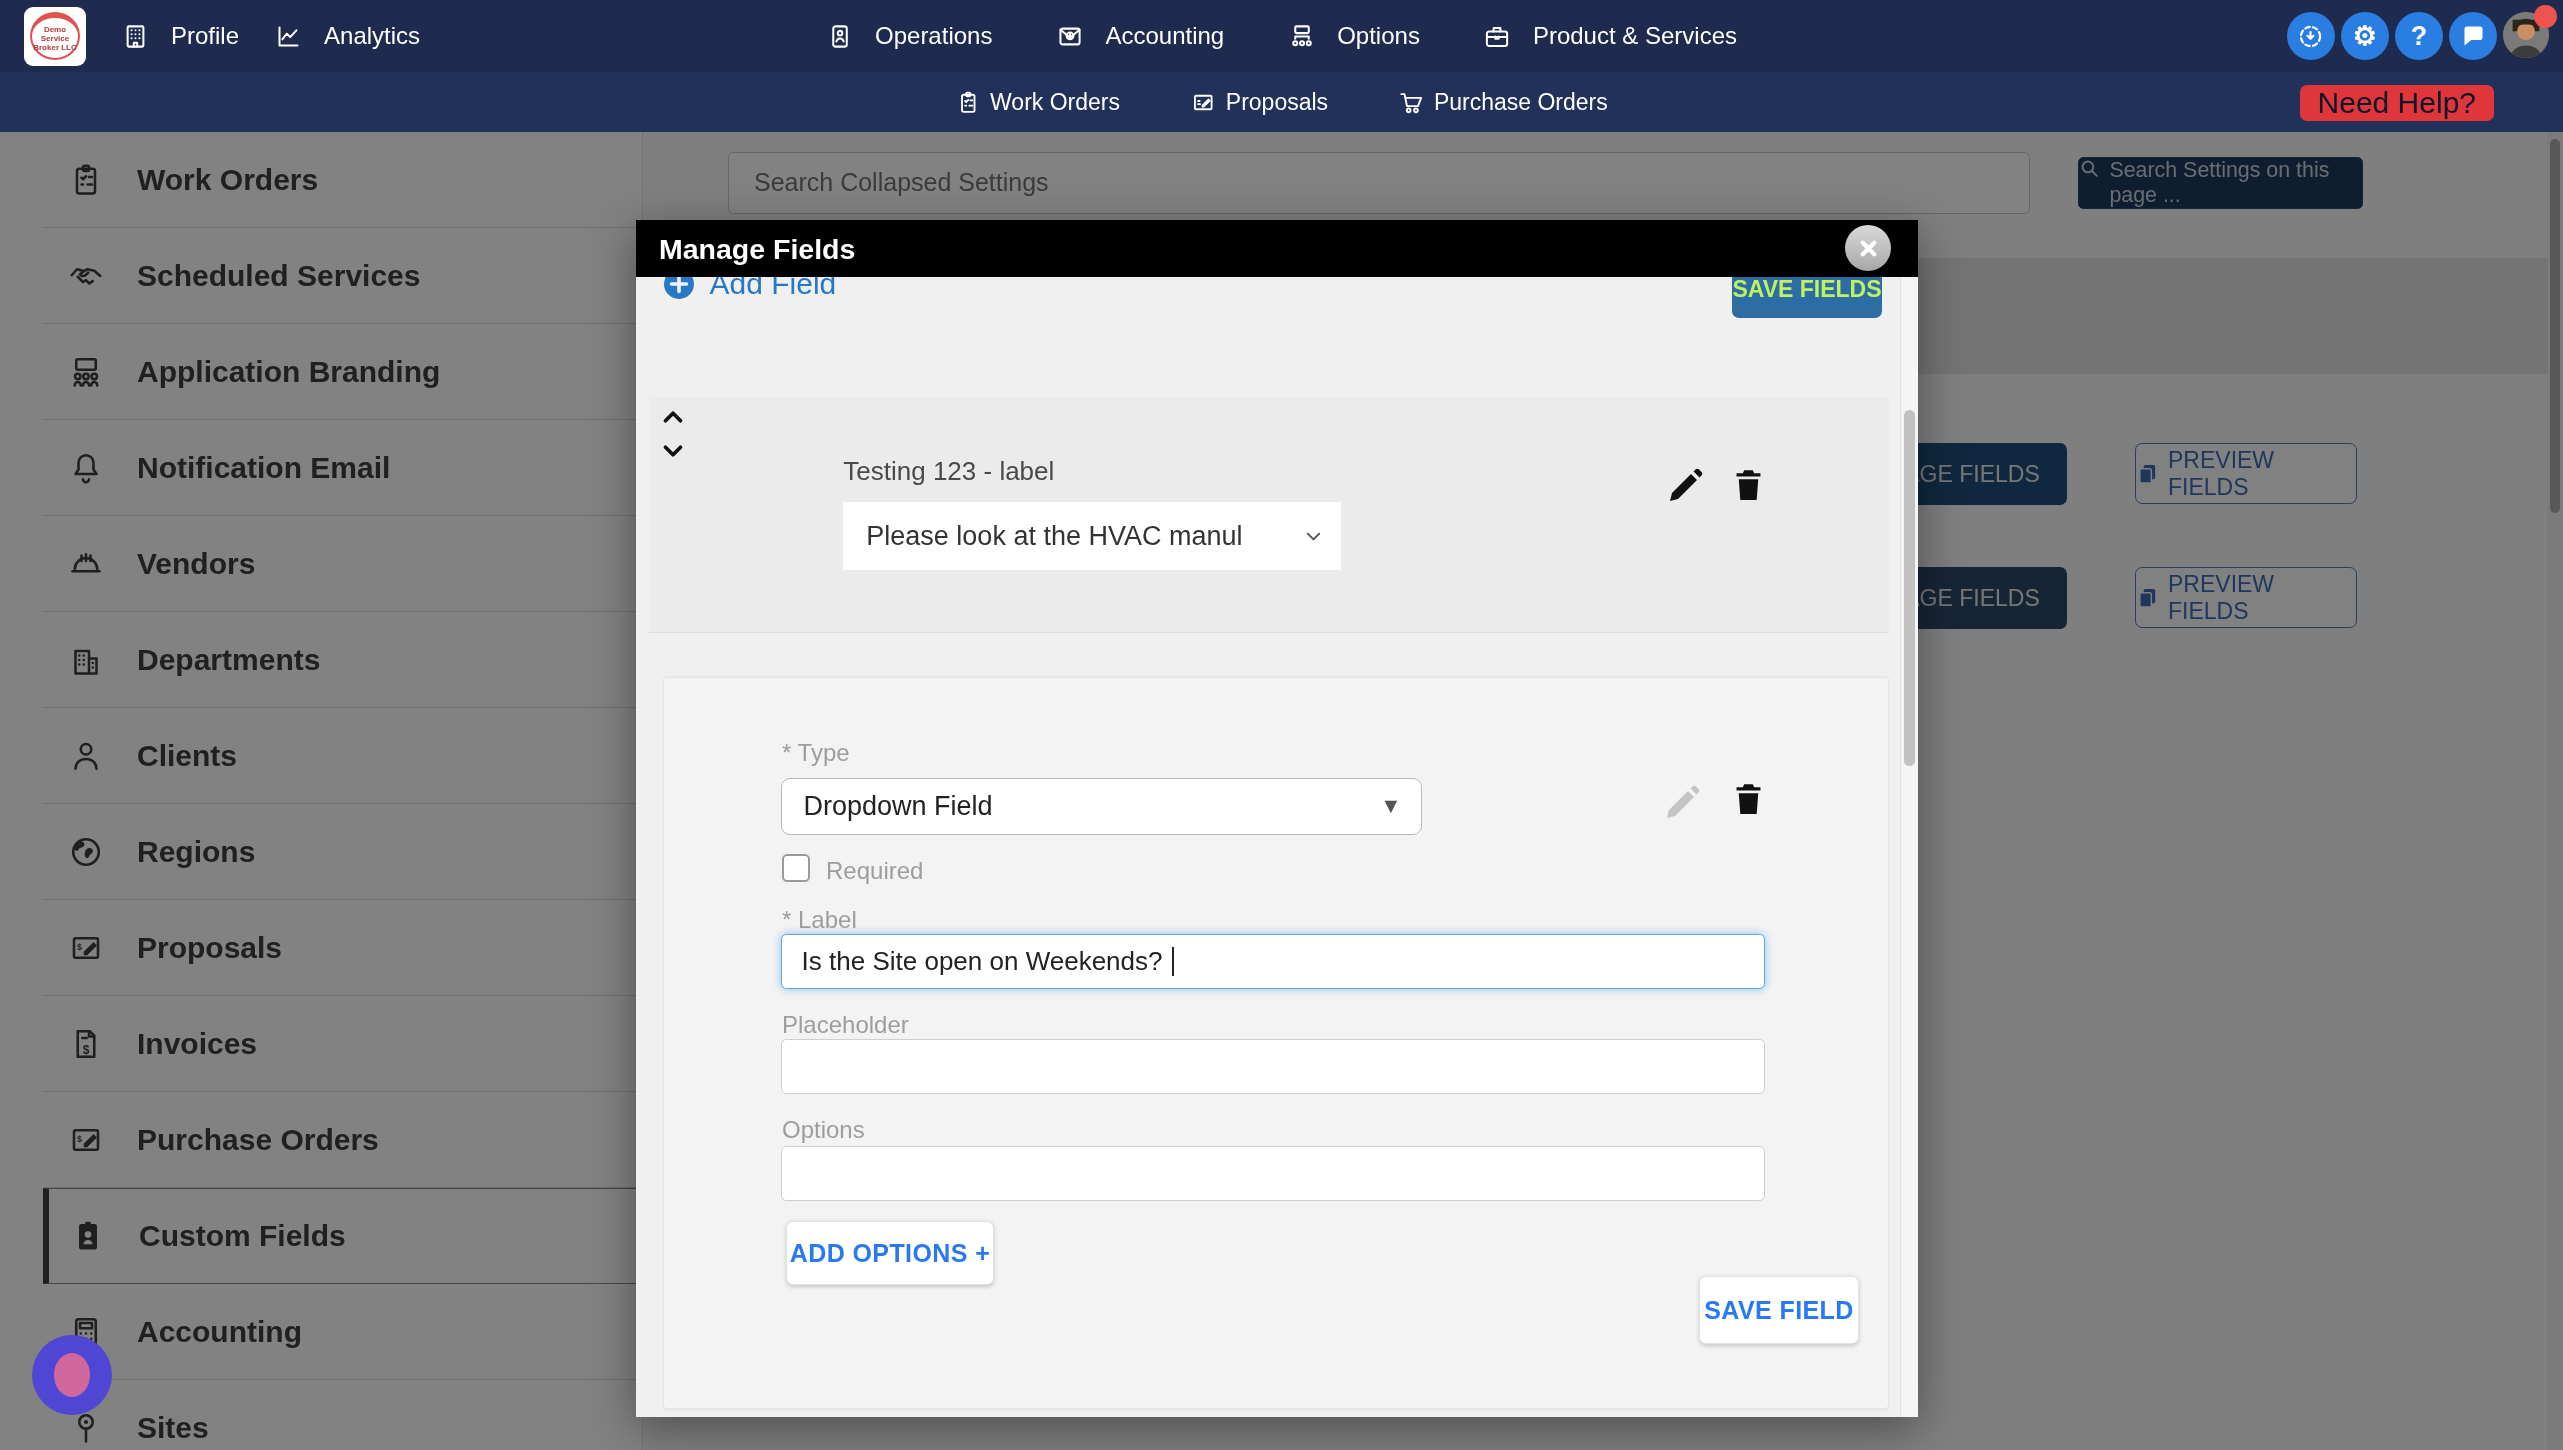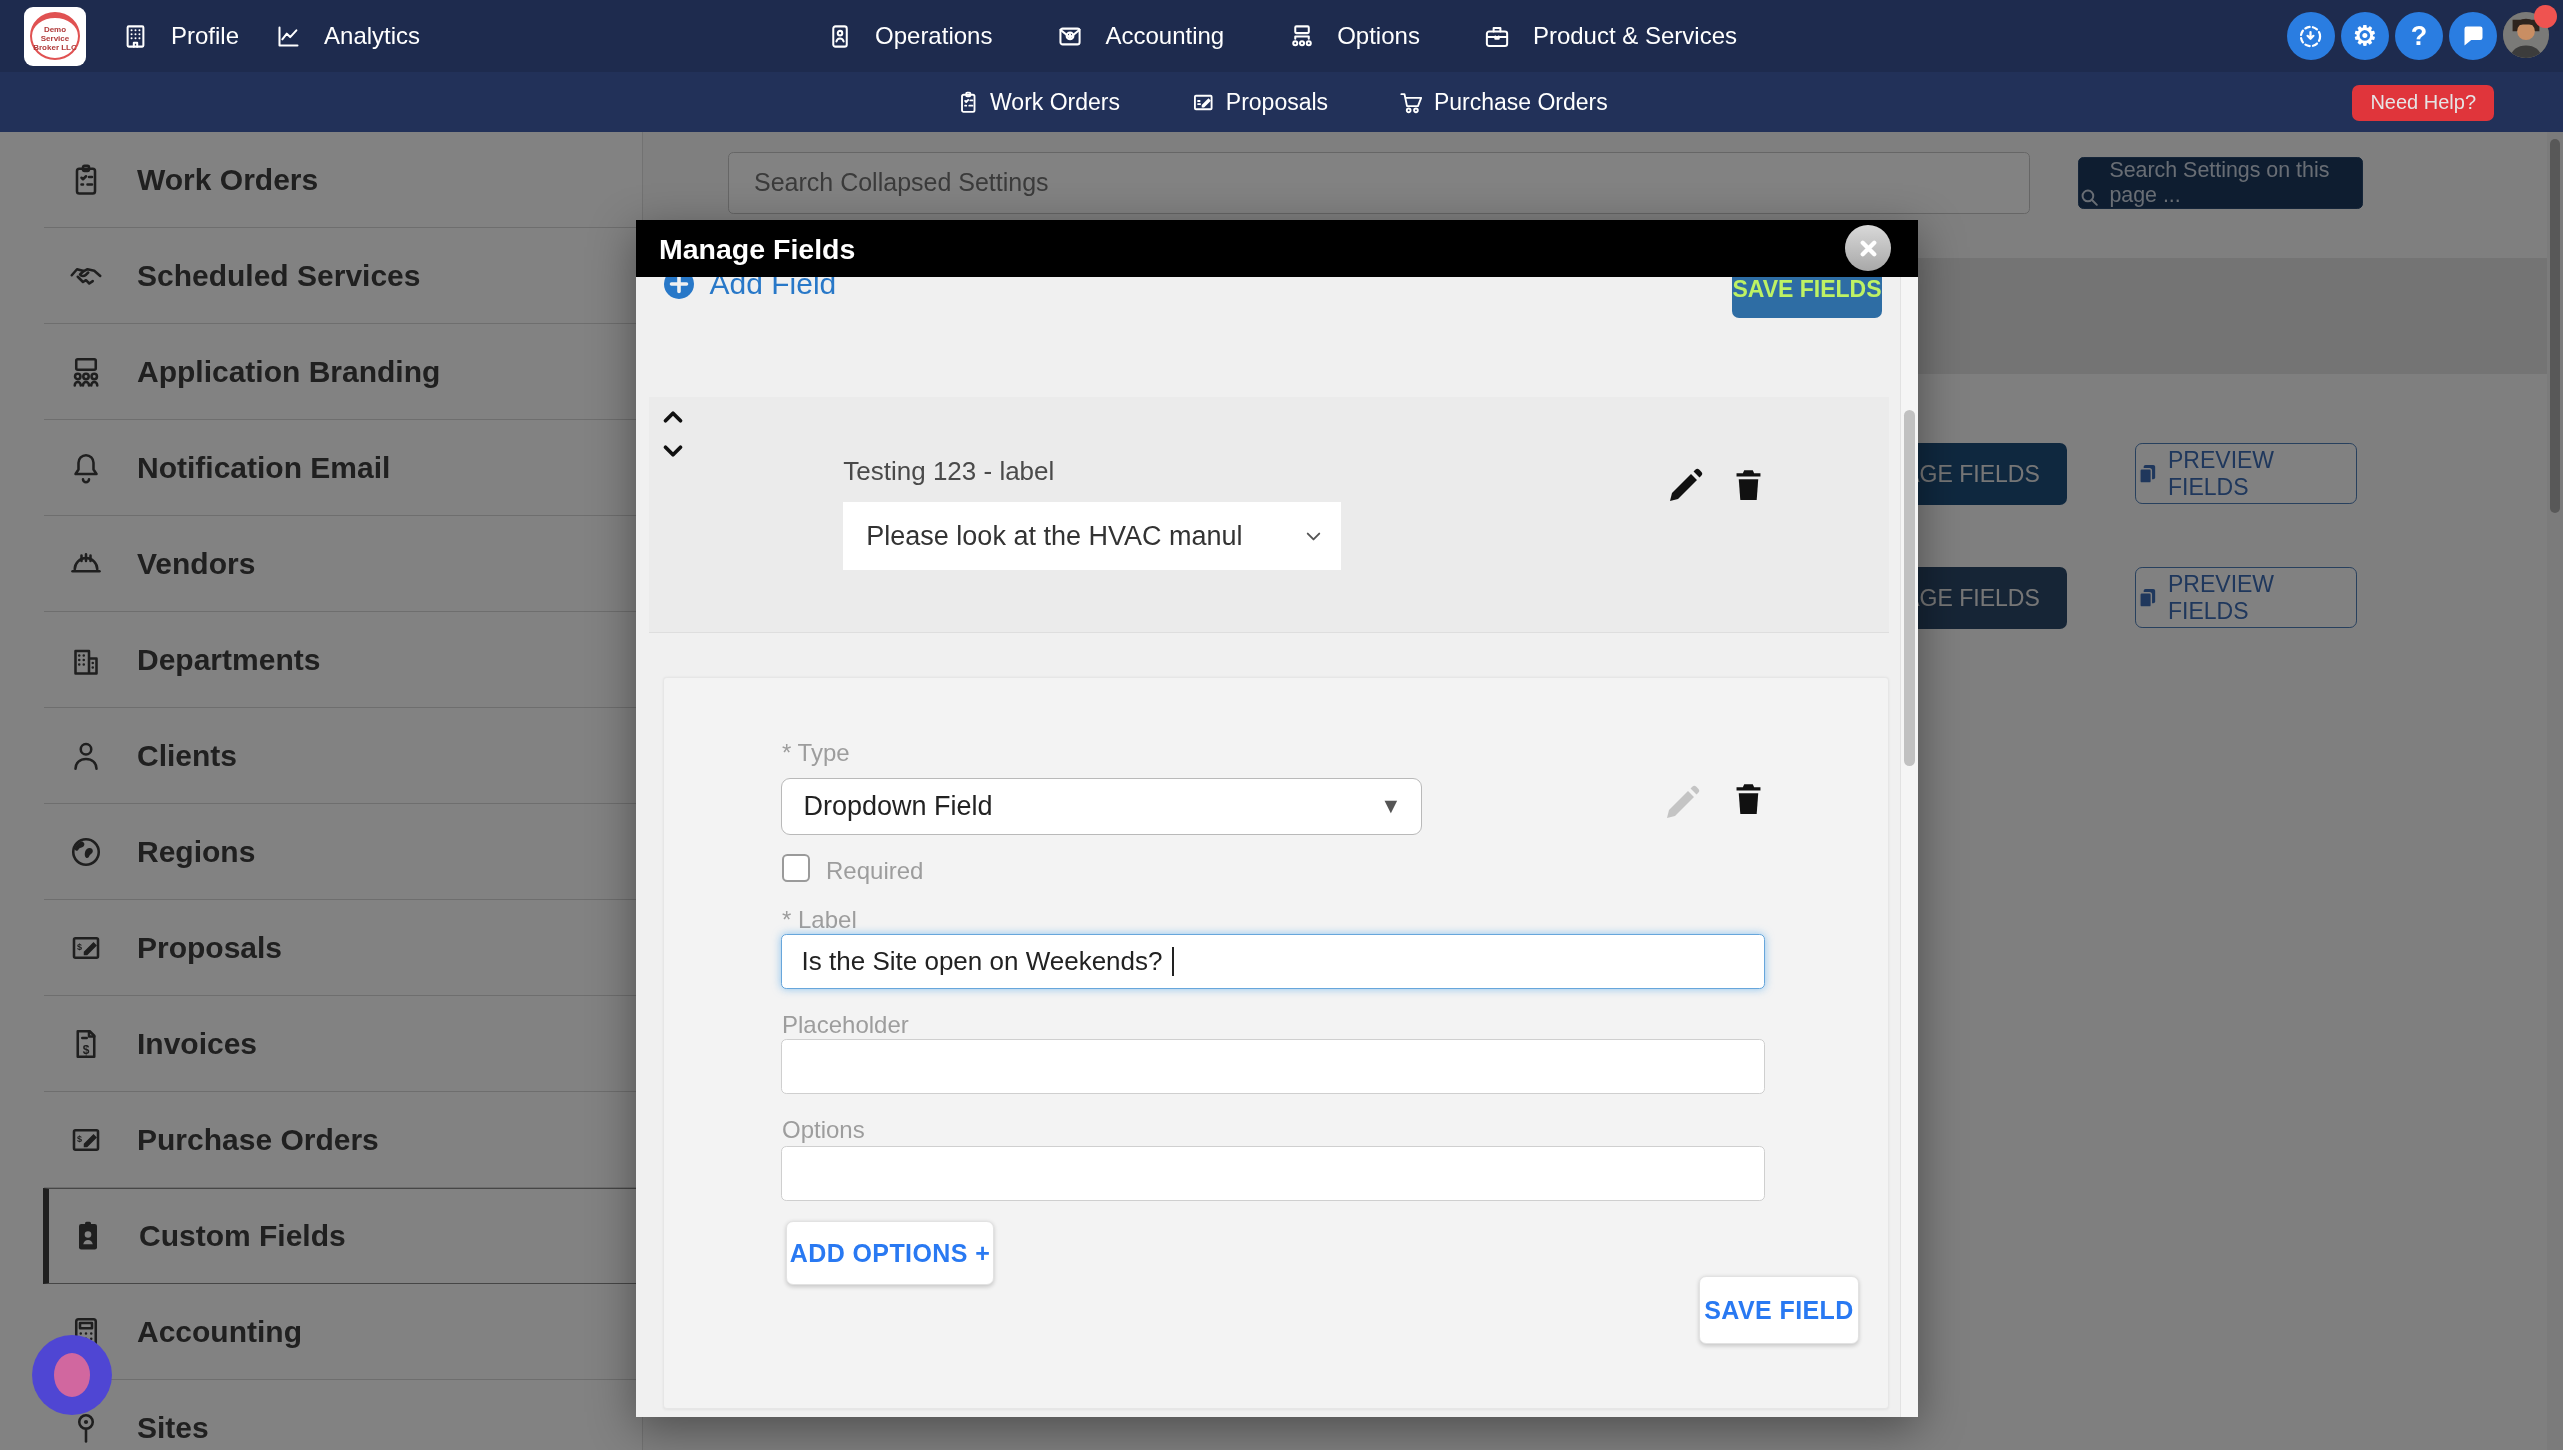--- a/index.html
+++ b/index.html
@@ -20,37 +20,37 @@
   .circle-btn .glyph { font-size:27px; font-weight:700; color:#fff; }
   .avatar-wrap { position:relative; width:48px; height:48px; }
   .avatar { width:46px; height:46px; border-radius:50%; overflow:hidden; background:#4a4a4a; }
   .notif-dot { position:absolute; top:-7.1px; right:-5.3px; width:23px; height:23px; border-radius:50%; background:#ef5350; }
 
   
   .subbar { position:absolute; top:72px; left:0; width:2563px; height:60px; background:#223159; z-index:10; }
   .subbar-center { position:absolute; left:50%; transform:translateX(-50%); top:0; height:60px; display:flex; align-items:center; gap:71px; }
   .subnav-item { display:flex; align-items:center; gap:9.8px; color:#fff; font-size:23px; font-weight:500; cursor:pointer; }
   .subnav-item svg { width:25px; height:25px; }
-  .need-help { position:absolute; right:69px; top:12.5px; height:36px; padding:0 18px; background:#e0353b; border-radius:7.1px; color:#e5e5e5; font-size:20px; display:flex; align-items:center; cursor:pointer; }
+  .need-help { position:absolute; right:69px; top:12.5px; height:36px; padding:0 18px; background:#e0353b; border-radius:7.1px; color:#0f172a; font-size:30px; display:flex; align-items:center; cursor:pointer; }
 
   
   .page-content { position:absolute; top:132px; left:0; width:2563px; height:1319px; z-index:1; }
   .sidebar { position:absolute; left:0; top:0; width:643px; height:1319px; background:#ffffff; border-right:0.9px solid #e0e0e0; }
   .side-item { position:relative; height:96px; display:flex; align-items:center; color:#3f3f3f; cursor:pointer; }
   .side-item .icn { position:absolute; left:68px; width:36px; height:36px; color:#3d3d3d; }
   .side-item .icn svg { width:36px; height:36px; }
   .side-item .lbl { position:absolute; left:137px; font-size:30px; font-weight:700; }
   .side-item .sep { position:absolute; bottom:0; left:44px; right:0; height:0.9px; background:#d8d8d8; }
   .side-item.selected { margin-left:43px; border:1.8px solid #8a8a8a; border-left:6.2px solid #3f3f3f; }
   .side-item.selected .icn { left:21.4px; }
   .side-item.selected .lbl { left:90px; }
 
   .main-bg { position:absolute; left:643px; top:0; width:1921px; height:1319px; background:#fafafa; }
   .search-collapsed { position:absolute; left:85px; top:19.6px; width:1302px; height:62px; background:#fff; border:0.9px solid #c9c9c9; border-radius:5.3px; font-size:25px; color:#6e6e6e; padding:0 25px; font-family:"Liberation Sans",sans-serif; }
-  .page-search-btn { position:absolute; left:1435px; top:25px; width:285px; height:52px; background:#1d3a5e; border:0.9px solid #2a4a70; border-radius:5.3px; color:#ccd6e4; font-size:21.4px; display:flex; align-items:flex-end; justify-content:center; gap:9px; cursor:pointer; }
+  .page-search-btn { position:absolute; left:1435px; top:25px; width:285px; height:52px; background:#1d3a5e; border:0.9px solid #2a4a70; border-radius:5.3px; color:#ccd6e4; font-size:21.4px; display:flex; align-items:flex-start; justify-content:center; gap:9px; cursor:pointer; }
   .page-search-btn svg { width:21.4px; height:21.4px; }
   .grey-band { position:absolute; left:0; top:126px; width:1921px; height:116px; background:#e4e4e4; }
   .bg-row { position:absolute; left:0; width:1921px; height:64px; }
   .manage-clip-btn { position:absolute; left:1234px; top:0; width:190px; height:62px; border-radius:7.1px; color:#e8e8e8; font-size:23px; font-weight:500; display:flex; align-items:center; justify-content:center; cursor:pointer; }
   .preview-btn { position:absolute; left:1492px; top:0; width:222px; height:61px; border:1.8px solid #4d7eb8; border-radius:7.1px; color:#3d6db5; background:#fdfdfd; font-size:23px; font-weight:500; display:flex; align-items:center; justify-content:center; gap:9px; cursor:pointer; }
   .preview-btn svg { width:23px; height:23px; }
 
   .page-scrollbar { position:absolute; right:0; top:0; width:16px; height:1319px; background:#f1f1f1; }
   .page-scroll-thumb { position:absolute; left:2.7px; top:7.1px; width:10.7px; height:374px; border-radius:5.3px; background:#adadad; }
 

